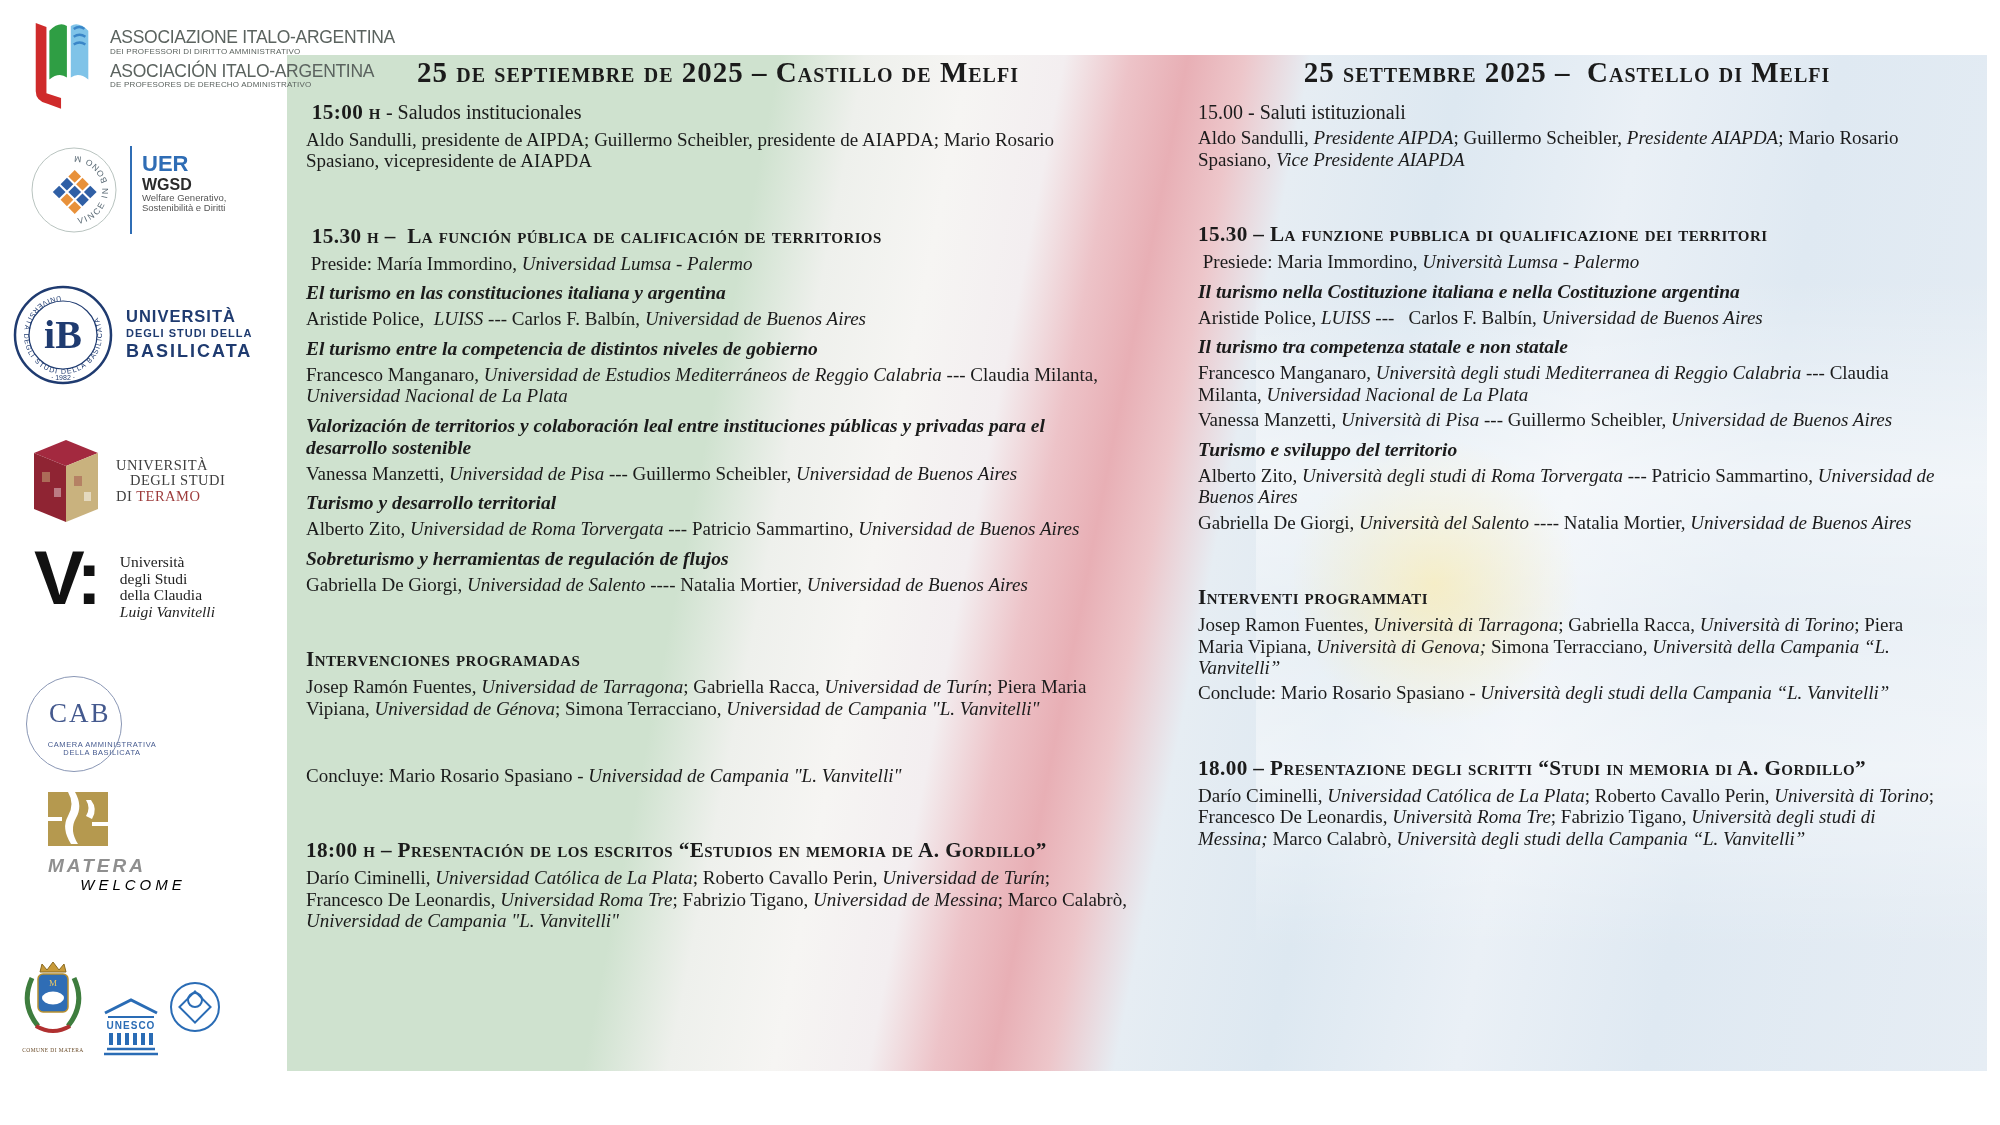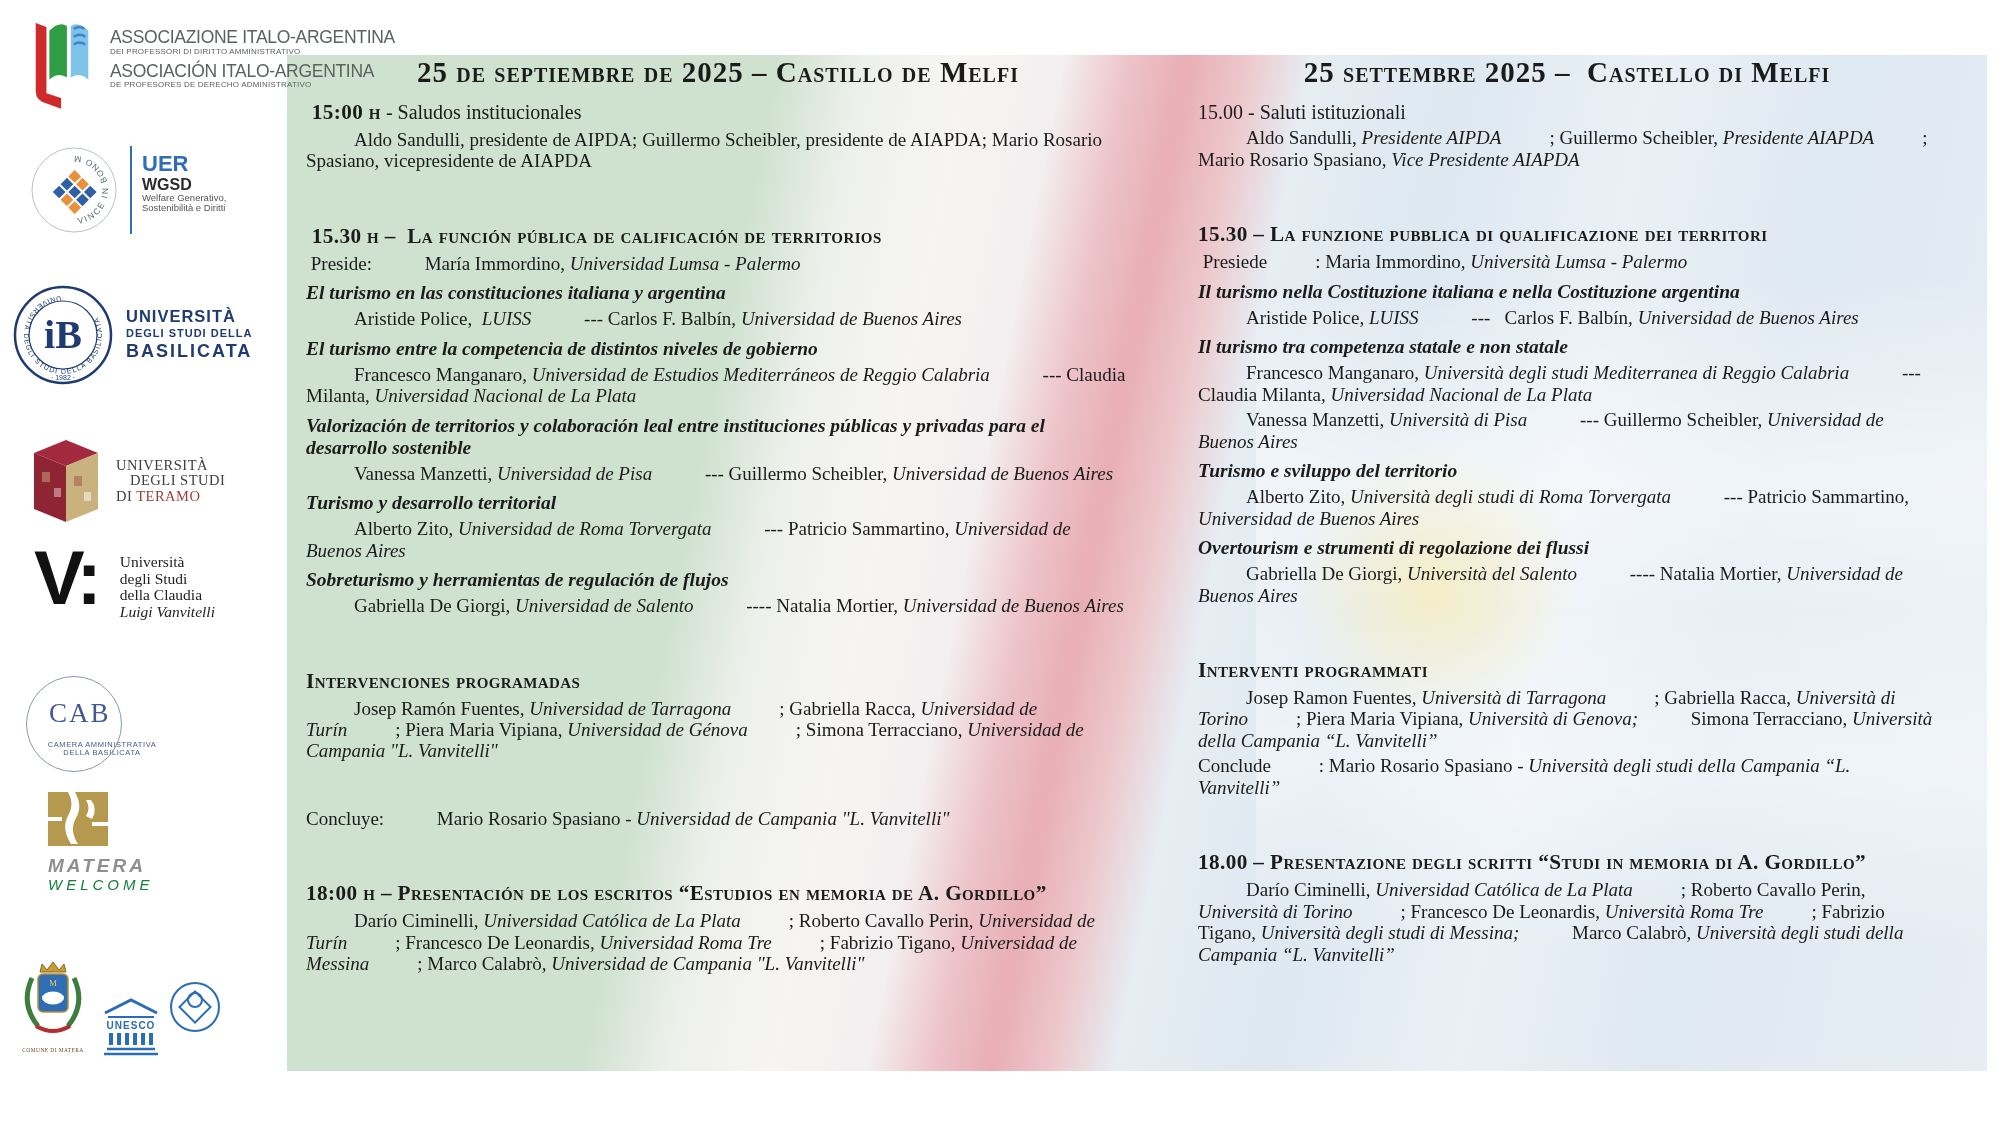--- a/index.html
+++ b/index.html
@@ -23,21 +23,21 @@
   
   .col{position:absolute;top:56px;line-height:1.13;font-size:19px;}
   .col-es{left:306px;width:824px;}
   .col-it{left:1198px;width:738px;}
   .col h1{font-size:29px;font-weight:bold;font-variant:small-caps;letter-spacing:1px;
           text-align:center;margin:0 0 12px 0;white-space:pre-wrap;}
   .blk{margin:4px 0;white-space:pre-wrap;}
   .blk-header{margin-top:11px;font-size:20px;}
   .blk-talk{margin-top:8px;font-size:19.5px;}
   .blk-gap{height:38px;}
-  .s-p{font-style:normal;margin-left:48px;}
+  .s-p{font-style:normal;}
   .s-i{font-style:italic;}
   .s-b{font-weight:normal;}
   .s-bi{font-weight:bold;font-style:italic;}
   .s-sc{font-weight:bold;font-variant:small-caps;letter-spacing:0.4px;font-size:1.06em;}
 
   
   .logo{position:absolute;}
   .logo *{line-height:1.08;}
 
   .assoc{left:26px;top:14px;display:flex;}
@@ -70,21 +70,21 @@
   .vanv-l4{font-style:italic;}
 
   .cab{left:26px;top:676px;width:150px;}
   .cab-circle{position:relative;width:94px;height:94px;border:1.2px solid #8a97b5;border-radius:50%;}
   .cab-acro{position:absolute;left:22px;top:22px;font-size:27px;color:#44598e;letter-spacing:2px;}
   .cab-cap{position:absolute;left:-10px;top:64px;width:170px;text-align:center;color:#44598e;
            font-family:"Liberation Sans",sans-serif;font-size:7.5px;letter-spacing:0.6px;}
 
   .mate{left:48px;top:792px;width:170px;font-family:"Liberation Sans",sans-serif;font-style:italic;}
   .mate-l1{margin-top:6px;font-size:19px;font-weight:bold;color:#8f8f8f;letter-spacing:3px;}
-  .mate-l2{font-size:15px;color:#15803d;letter-spacing:4px;}
+  .mate-l2{font-size:15px;color:#000000;letter-spacing:4px;text-align:center;}
 
   .comu{left:18px;top:960px;text-align:center;width:70px;}
   .comu-cap{font-size:5.5px;color:#6b4c2a;letter-spacing:0.4px;margin-top:2px;}
   .unes{left:100px;top:996px;}
   .whce{left:168px;top:980px;}
 </style>
 </head>
 <body>
 
 <div class="page">
@@ -284,21 +284,20 @@
         <div class="blk blk-gap"></div>
         <div class="blk blk-header"><span class="s-sc">15.30 – La funzione pubblica di qualificazione dei territori</span></div>
         <div class="blk blk-text"><span class="s-b"> Presiede</span><span class="s-p">: Maria Immordino, </span><span class="s-i">Università Lumsa - Palermo</span></div>
         <div class="blk blk-talk"><span class="s-bi">Il turismo nella Costituzione italiana e nella Costituzione argentina</span></div>
         <div class="blk blk-speakers"><span class="s-p">Aristide Police, </span><span class="s-i">LUISS</span><span class="s-p"> ---   Carlos F. Balbín, </span><span class="s-i">Universidad de Buenos Aires</span></div>
         <div class="blk blk-talk"><span class="s-bi">Il turismo tra competenza statale e non statale</span></div>
         <div class="blk blk-speakers"><span class="s-p">Francesco Manganaro, </span><span class="s-i">Università degli studi Mediterranea di Reggio Calabria</span><span class="s-p"> --- Claudia Milanta, </span><span class="s-i">Universidad Nacional de La Plata</span></div>
         <div class="blk blk-speakers"><span class="s-p">Vanessa Manzetti, </span><span class="s-i">Università di Pisa</span><span class="s-p"> --- Guillermo Scheibler, </span><span class="s-i">Universidad de Buenos Aires</span></div>
         <div class="blk blk-talk"><span class="s-bi">Turismo e sviluppo del territorio</span></div>
         <div class="blk blk-speakers"><span class="s-p">Alberto Zito, </span><span class="s-i">Università degli studi di Roma Torvergata</span><span class="s-p"> --- Patricio Sammartino, </span><span class="s-i">Universidad de Buenos Aires</span></div>
-        <div class="blk blk-talk"><span class="s-bi">Overtourism e strumenti di regolazione dei flussi</span></div>
         <div class="blk blk-speakers"><span class="s-p">Gabriella De Giorgi, </span><span class="s-i">Università del Salento</span><span class="s-p"> ---- Natalia Mortier, </span><span class="s-i">Universidad de Buenos Aires</span></div>
         <div class="blk blk-gap"></div>
         <div class="blk blk-header"><span class="s-sc">Interventi programmati</span></div>
         <div class="blk blk-speakers"><span class="s-p">Josep Ramon Fuentes, </span><span class="s-i">Università di Tarragona</span><span class="s-p">; Gabriella Racca, </span><span class="s-i">Università di Torino</span><span class="s-p">; Piera Maria Vipiana, </span><span class="s-i">Università di Genova;</span><span class="s-p"> Simona Terracciano, </span><span class="s-i">Università della Campania “L. Vanvitelli”</span></div>
         <div class="blk blk-text"><span class="s-b">Conclude</span><span class="s-p">: Mario Rosario Spasiano - </span><span class="s-i">Università degli studi della Campania “L. Vanvitelli”</span></div>
         <div class="blk blk-gap"></div>
         <div class="blk blk-header"><span class="s-sc">18.00 – Presentazione degli scritti “Studi in memoria di A. Gordillo”</span></div>
         <div class="blk blk-speakers"><span class="s-p">Darío Ciminelli, </span><span class="s-i">Universidad Católica de La Plata</span><span class="s-p">; Roberto Cavallo Perin, </span><span class="s-i">Università di Torino</span><span class="s-p">; Francesco De Leonardis, </span><span class="s-i">Università Roma Tre</span><span class="s-p">; Fabrizio Tigano, </span><span class="s-i">Università degli studi di Messina;</span><span class="s-p"> Marco Calabrò, </span><span class="s-i">Università degli studi della Campania “L. Vanvitelli”</span></div>
       </div>
   </section>

